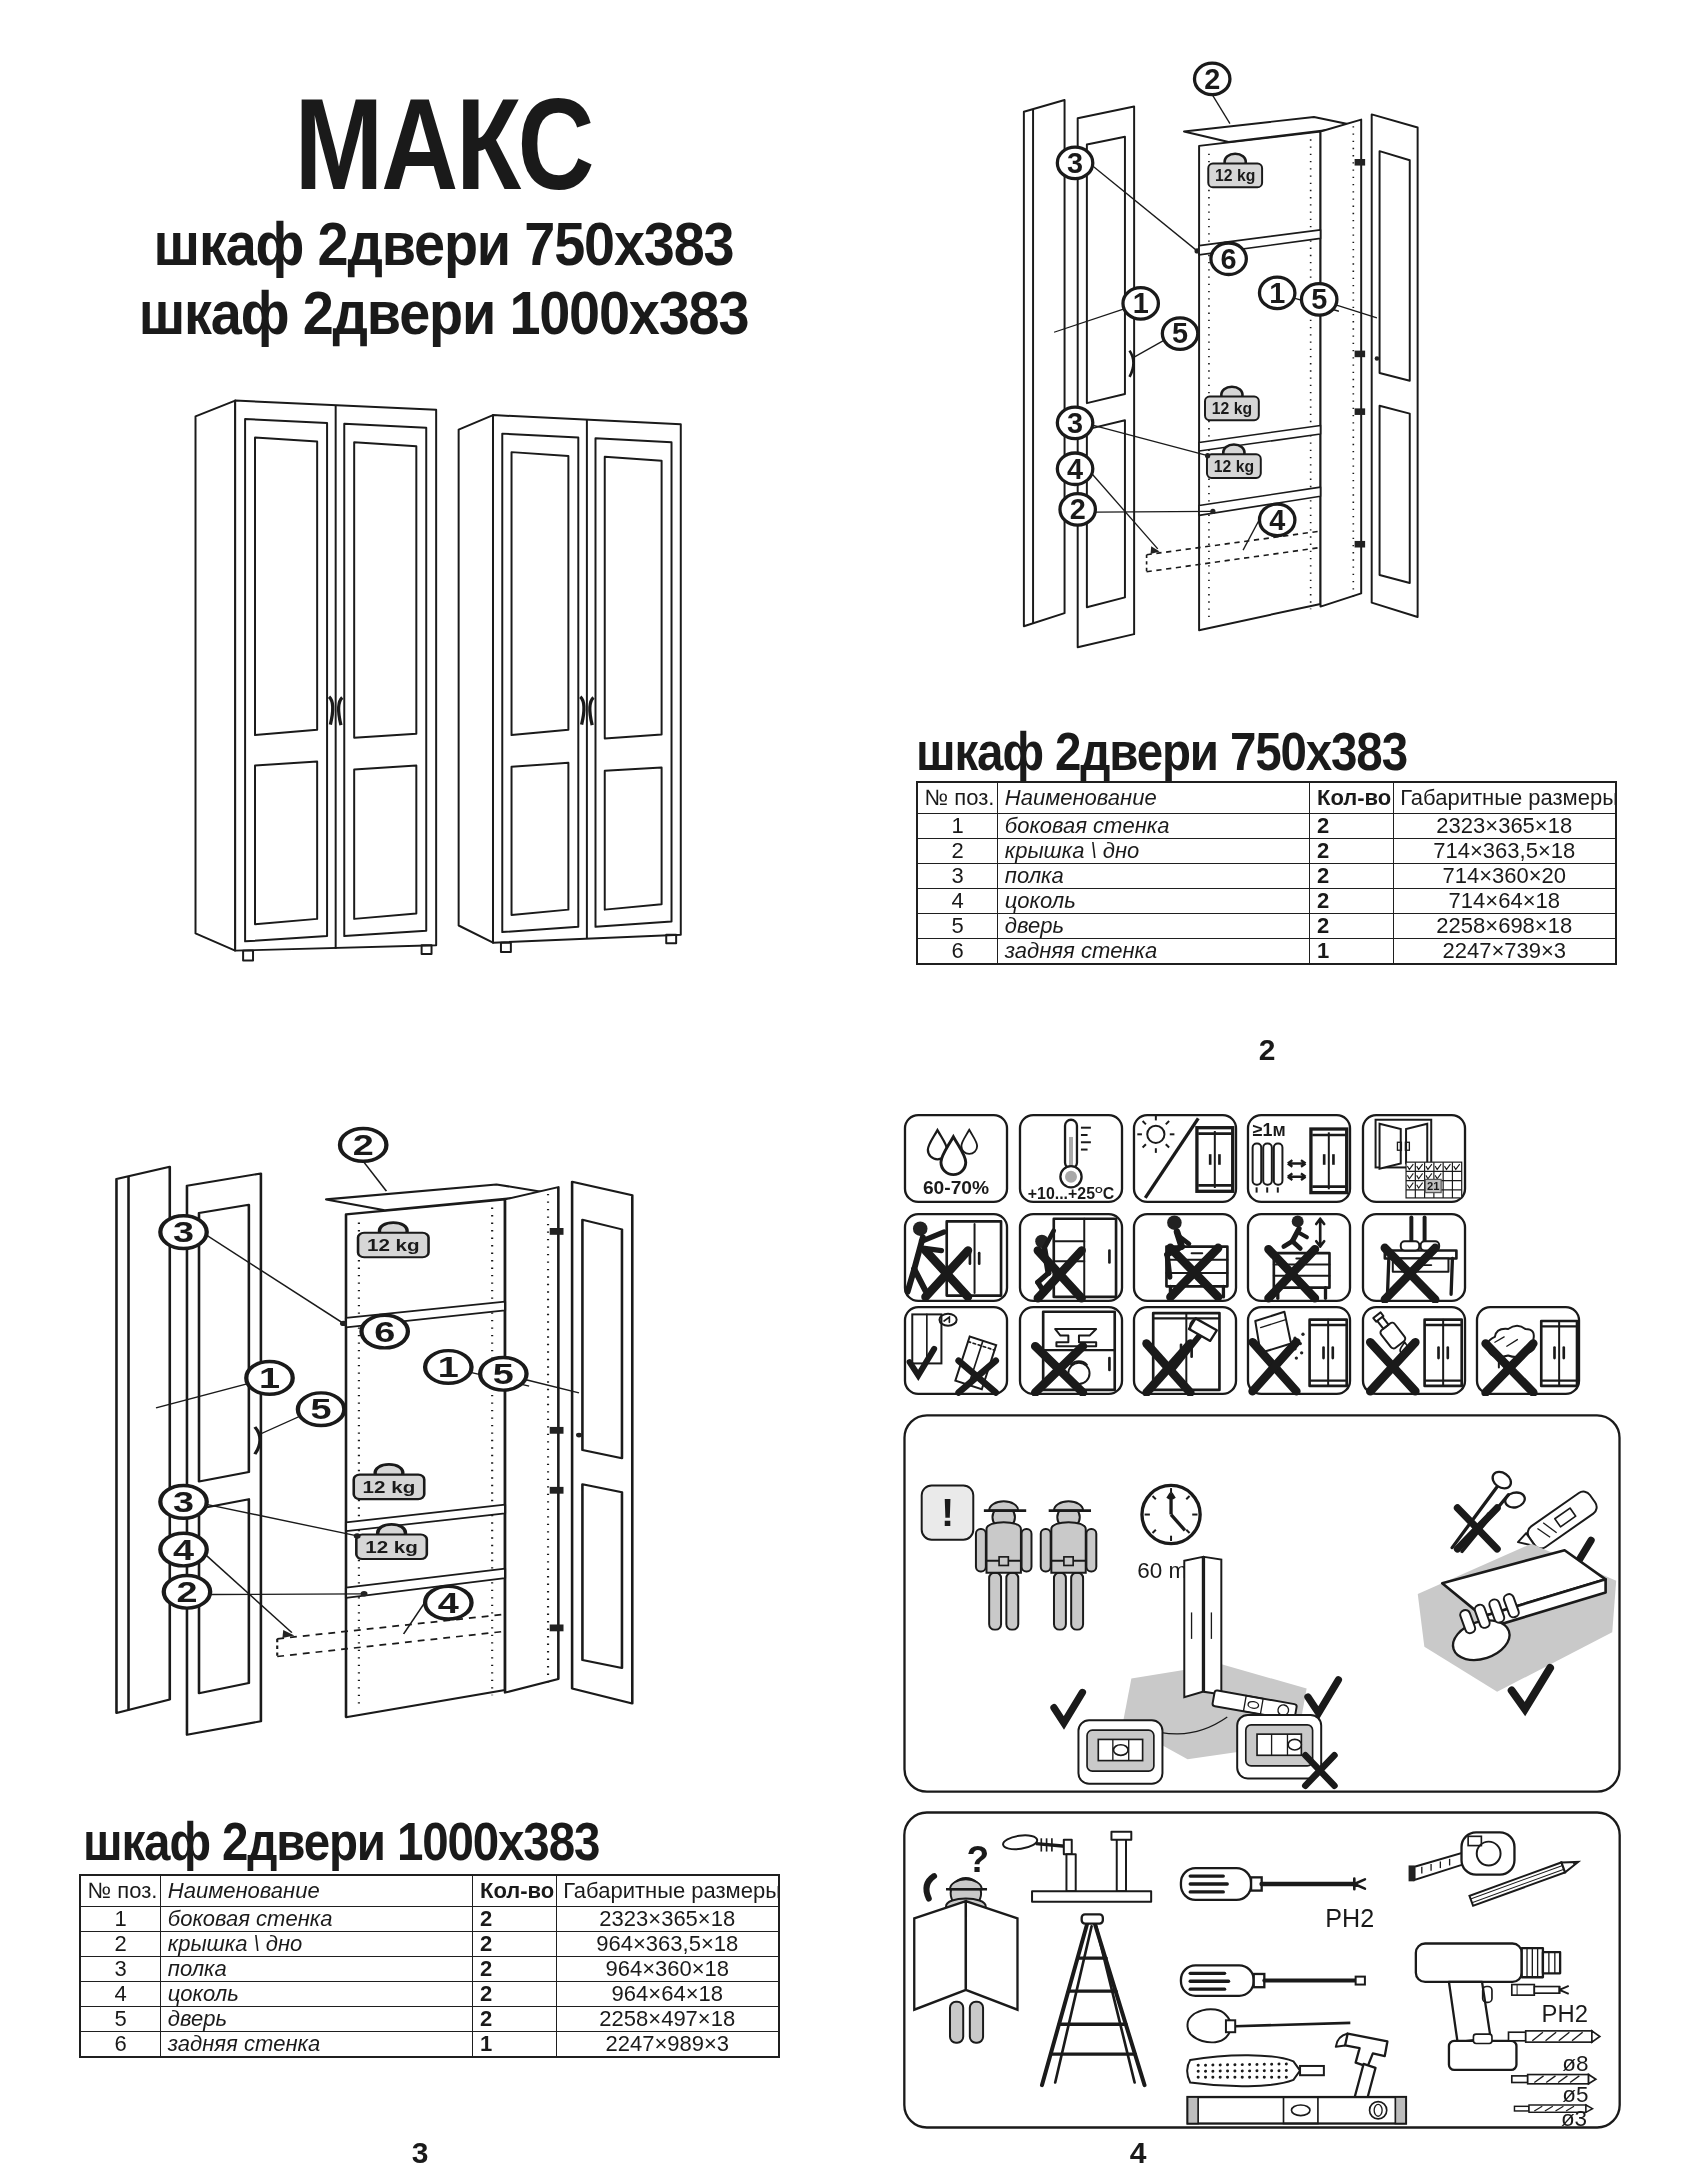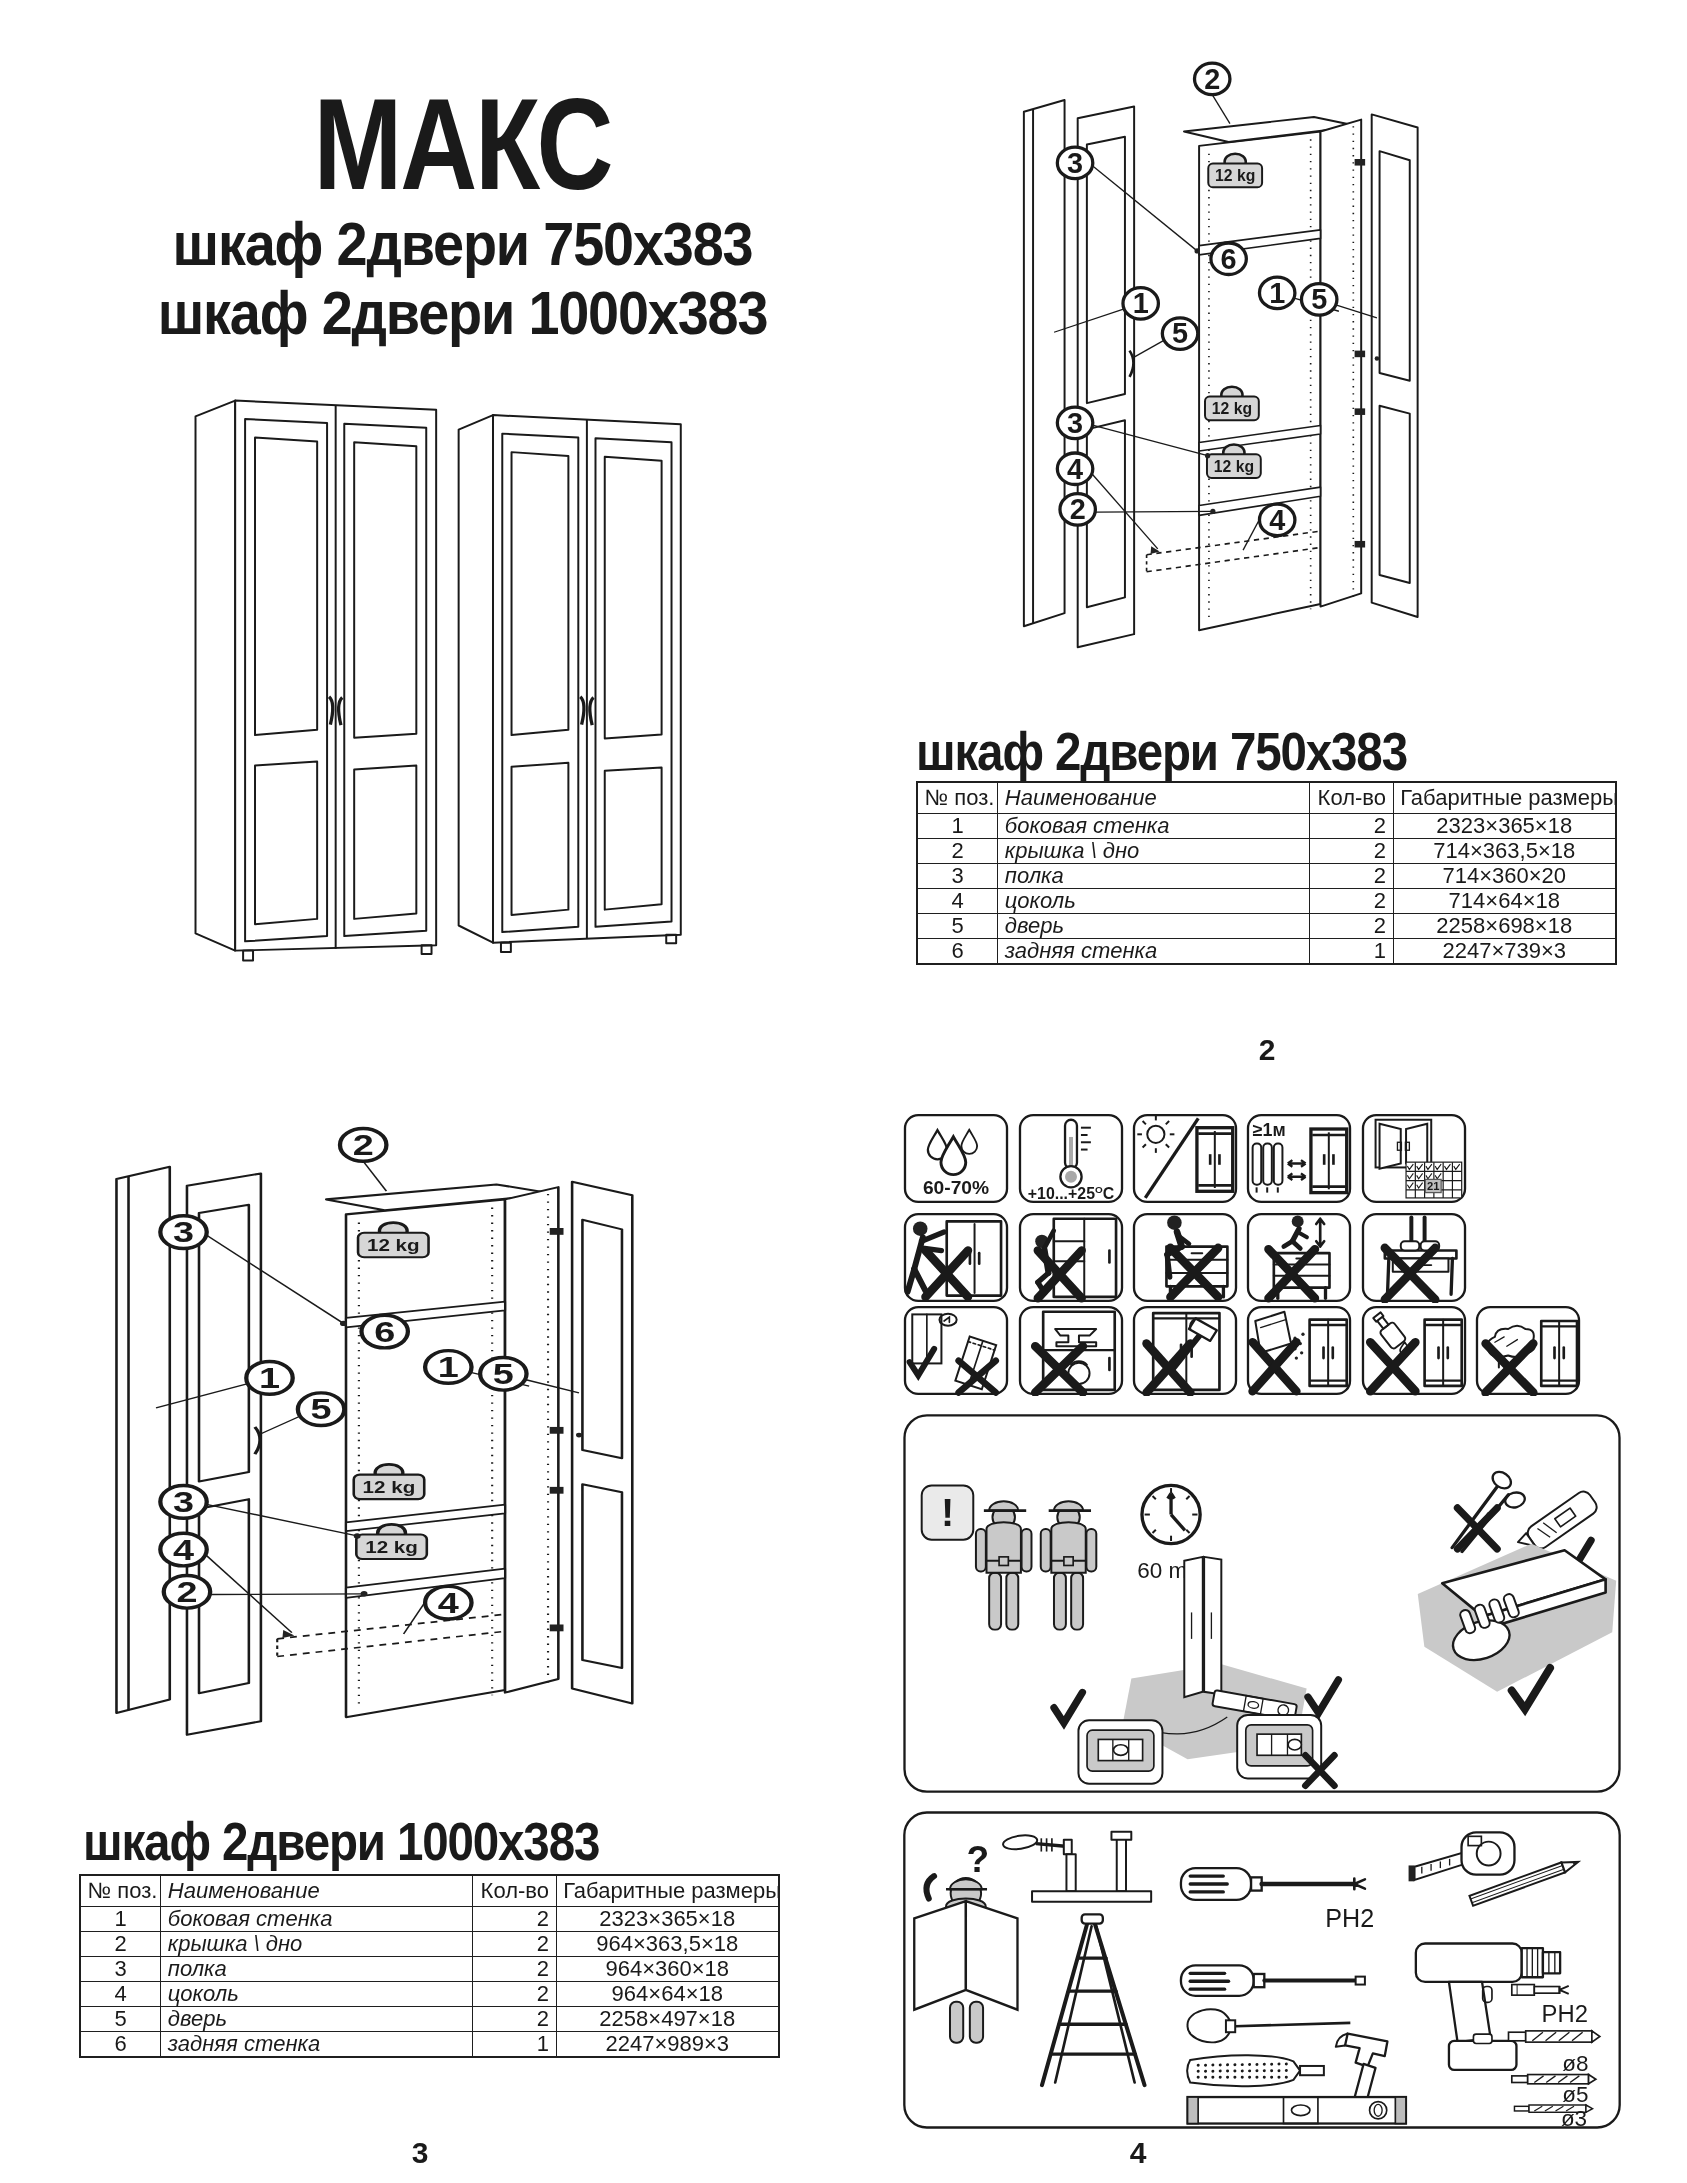--- a/index.html
+++ b/index.html
@@ -1,33 +1,33 @@
 <!DOCTYPE html>
 <html style="font-size:10.6px"><head>
 <meta charset="utf-8">
 <style>
   html,body{margin:0;padding:0;background:#888;}
   .page{position:relative;width:1687px;height:2183px;background:#fff;
         font-family:"Liberation Sans",sans-serif;color:#1a1a1a;overflow:hidden;}
   .abs{position:absolute;}
-  .title-block{left:122px;top:79px;width:681px;text-align:center;}
+  .title-block{left:103px;top:79px;width:681px;text-align:center;}
   .title{font-size:130px;font-weight:bold;line-height:1;margin:0;
          transform:scaleX(.82);transform-origin:center;letter-spacing:-2.6px;}
   .subtitle{font-size:62px;font-weight:bold;line-height:1.12;
             transform:scaleX(.9);transform-origin:center;letter-spacing:-1.3px;}
   .sec-heading{font-size:54px;font-weight:bold;letter-spacing:-1.3px;
                transform:scaleX(.88);transform-origin:left center;white-space:nowrap;}
   .pnum{font-size:30px;font-weight:bold;text-align:center;width:46px;}
   table{border-collapse:collapse;width:100%;table-layout:fixed;border:2.3px solid #1f1f1f;}
   th,td{border:1.7px solid #1f1f1f;font-size:22px;padding:0 6.6px;height:24px;
         line-height:1.05;white-space:nowrap;overflow:hidden;}
   th{font-weight:normal;height:30px;text-align:center;}
   .c0{width:66px;text-align:center;}
   .c1{width:298px;text-align:left;font-style:italic;}
-  .c2{width:69px;text-align:right;}
+  .c2{width:69px;text-align:left;font-weight:bold;}
   .c3{text-align:center;}
   svg{display:block;}
   svg text{stroke:none;fill:#1a1a1a;}
   .co ellipse{fill:#fff;stroke:#1a1a1a;stroke-width:5px;}
   .co text{font-size:44px;font-weight:bold;text-anchor:middle;}
   .wb text{font-size:24px;font-weight:bold;text-anchor:middle;}
   .picto-label{font-size:29px;font-weight:bold;text-anchor:middle;}
 </style>
 </head>
 <body>

